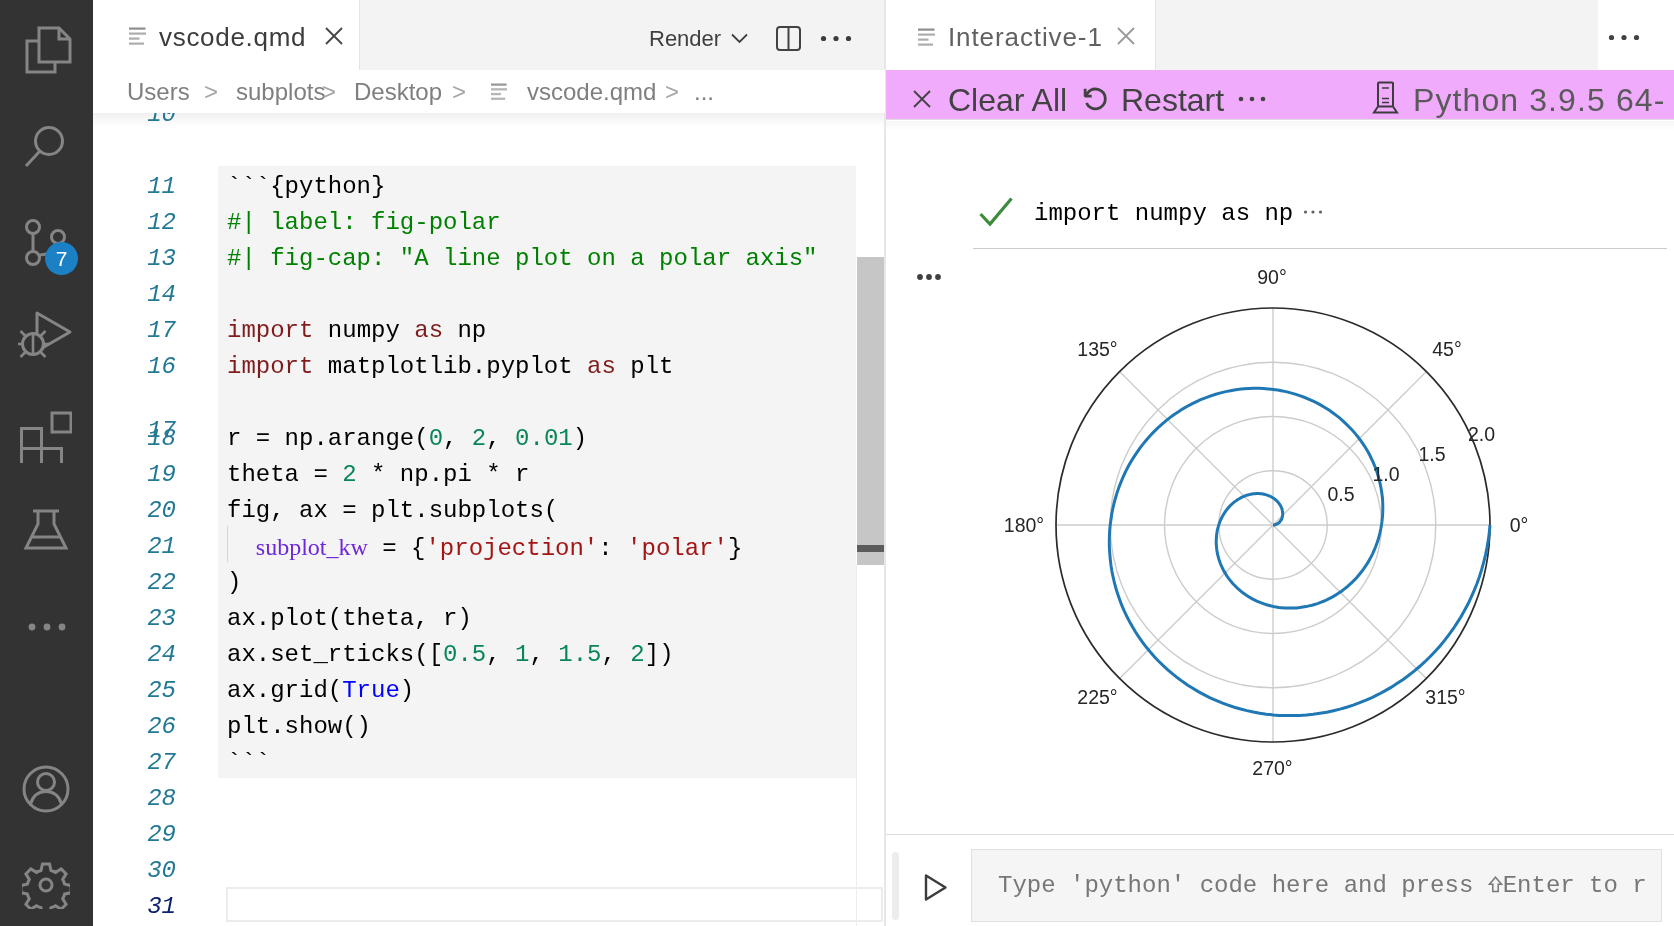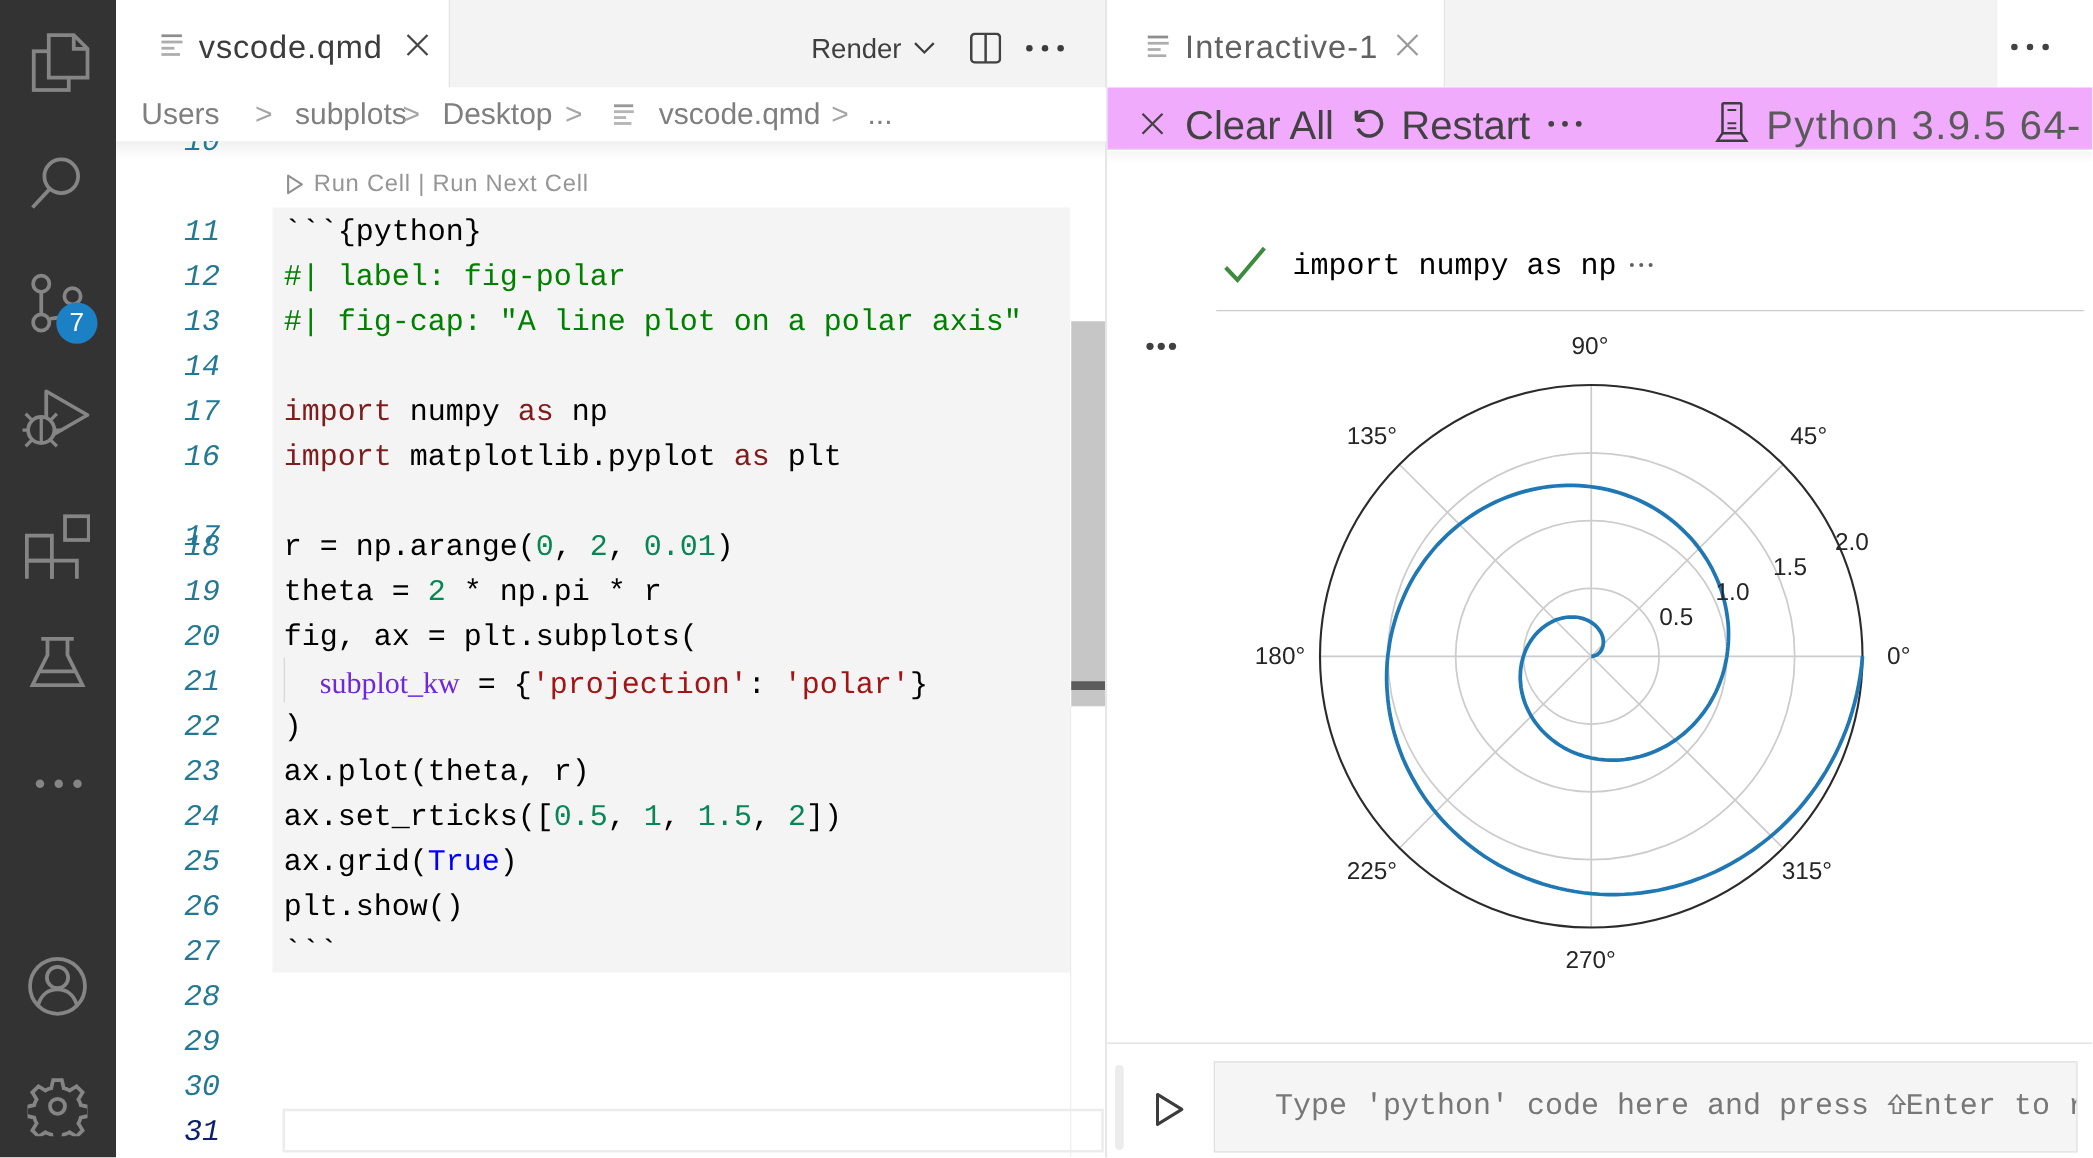--- a/index.html
+++ b/index.html
@@ -113,21 +113,21 @@
         <rect x="1" y="1" width="23" height="23" rx="3"></rect>
         <path d="M12.5 1 V24"></path>
       </svg>
       <svg class="abs" style="left:727px;top:35px" width="32" height="7" viewBox="0 0 32 7" fill="#3c3c3c">
         <circle cx="3.5" cy="3.5" r="2.6"></circle>
           <circle cx="16" cy="3.5" r="2.6"></circle>
           <circle cx="28.5" cy="3.5" r="2.6"></circle>
       </svg>
     </div>
     <div id="bread" class="abs">
-      <span class="abs" style="left:20px;top:8px;">Users</span>
+      <span class="abs" style="left:34px;top:8px;">Users</span>
       <span class="crumbsep abs" style="left:111px;top:8px;">&gt;</span>
       <span class="abs" style="left:143px;top:8px;">subplots</span>
       <span class="crumbsep abs" style="left:229px;top:8px;">&gt;</span>
       <span class="abs" style="left:261px;top:8px;">Desktop</span>
       <span class="crumbsep abs" style="left:359px;top:8px;">&gt;</span>
       <svg class="abs" style="left:398px;top:13px" width="17" height="17" viewBox="0 0 18 18">
         <rect x="0" y="0.5" width="16.5" height="2.4" fill="#999"></rect>
         <rect x="0" y="5.5" width="17" height="2.4" fill="#b5b5b5"></rect>
         <rect x="0" y="10.5" width="10.5" height="2.4" fill="#b5b5b5"></rect>
         <rect x="0" y="15.5" width="15" height="2.4" fill="#b5b5b5"></rect>
@@ -137,24 +137,20 @@
       <span class="abs" style="left:601px;top:8px;">...</span>
     </div>
     <div id="editor" class="abs">
 
       <div class="abs" style="left:125px;top:56px;width:638px;height:612px;background:#f4f4f4;"></div>
 
       <div class="abs" style="left:0;top:0;width:792px;height:17px;background:linear-gradient(rgba(0,0,0,0.07),rgba(0,0,0,0));"></div>
 
       <div class="lnum" style="top:-16px;">10</div>
 
-      <div class="abs" style="left:136px;top:20px;height:36px;font-size:19px;letter-spacing:0.6px;color:#969696;line-height:36px;">
-        <svg style="vertical-align:-3px;margin-right:8px;" width="14" height="17" viewBox="0 0 14 17" fill="none" stroke="#919191" stroke-width="1.7">
-            <path d="M1.5 1.5 L12.5 8.5 L1.5 15.5 Z" stroke-linejoin="round"></path>
-          </svg>Run Cell | Run Next Cell</div>
       <div class="lnum" style="top:56px;">11</div>
         <div class="code" style="top:56px;">```{python}</div>
       <div class="lnum" style="top:92px;">12</div>
         <div class="code grn" style="top:92px;">#| label: fig-polar</div>
       <div class="lnum" style="top:128px;">13</div>
         <div class="code grn" style="top:128px;">#| fig-cap: "A line plot on a polar axis"</div>
       <div class="lnum" style="top:164px;">14</div>
       <div class="lnum" style="top:200px;">17</div>
         <div class="code" style="top:200px;"><span class="pur">import</span> numpy <span class="pur">as</span> np</div>
       <div class="lnum" style="top:236px;">16</div>
@@ -283,19 +279,19 @@
             <text x="546" y="333" text-anchor="middle" dominant-baseline="central">1.5</text>
             <text x="595.5" y="313" text-anchor="middle" dominant-baseline="central">2.0</text>
   </g>
 </svg>
     </div>
     <div id="rbottom" class="abs" style="left:0;top:834px;width:788px;height:92px;background:#fff;border-top:1px solid #dddddd;">
       <div class="abs" style="left:6px;top:17px;width:7px;height:68px;border-radius:4px;background:#ececec;"></div>
       <svg class="abs" style="left:38px;top:38px" width="24" height="29" viewBox="0 0 24 29" fill="none" stroke="#3c3c3c" stroke-width="2.4">
         <path d="M2 2.5 L21.5 14.5 L2 26.5 Z" stroke-linejoin="round"></path>
       </svg>
-      <div class="abs mono" style="left:85px;top:14px;width:691px;height:73px;background:#f5f5f5;border:1px solid #e0e0e0;font-size:24px;color:#777;line-height:71px;white-space:pre;overflow:hidden;padding-left:48px;">Type 'python' code here and press <svg width="15" height="17" viewBox="0 0 15 17" style="vertical-align:-1px" fill="none" stroke="#777" stroke-width="1.5">
+      <div class="abs mono" style="left:85px;top:14px;width:691px;height:73px;background:#f5f5f5;border:1px solid #e0e0e0;font-size:24px;color:#777;line-height:71px;white-space:pre;overflow:hidden;padding-left:26px;">Type 'python' code here and press <svg width="15" height="17" viewBox="0 0 15 17" style="vertical-align:-1px" fill="none" stroke="#777" stroke-width="1.5">
             <path d="M7.5 1.2 L13.6 8.2 H10.2 V15.5 H4.8 V8.2 H1.4 Z"></path>
           </svg>Enter to r</div>
     </div>
   </div>
 
 </div>
 
 </body></html>

